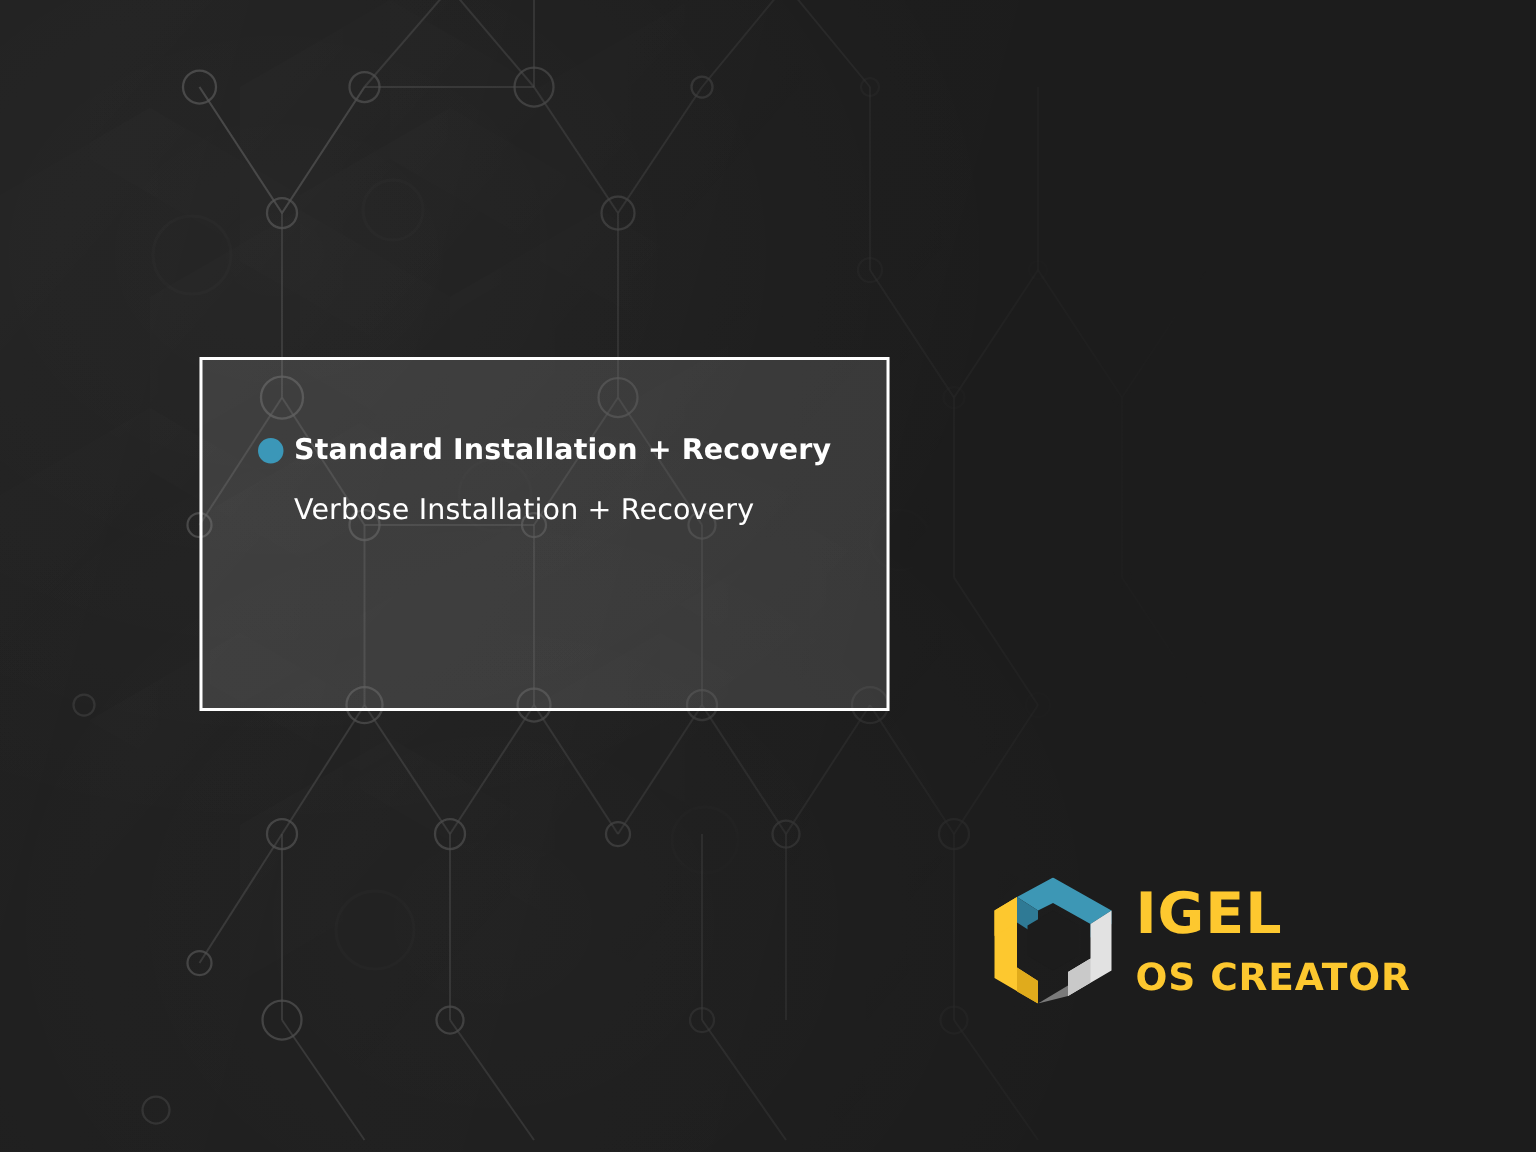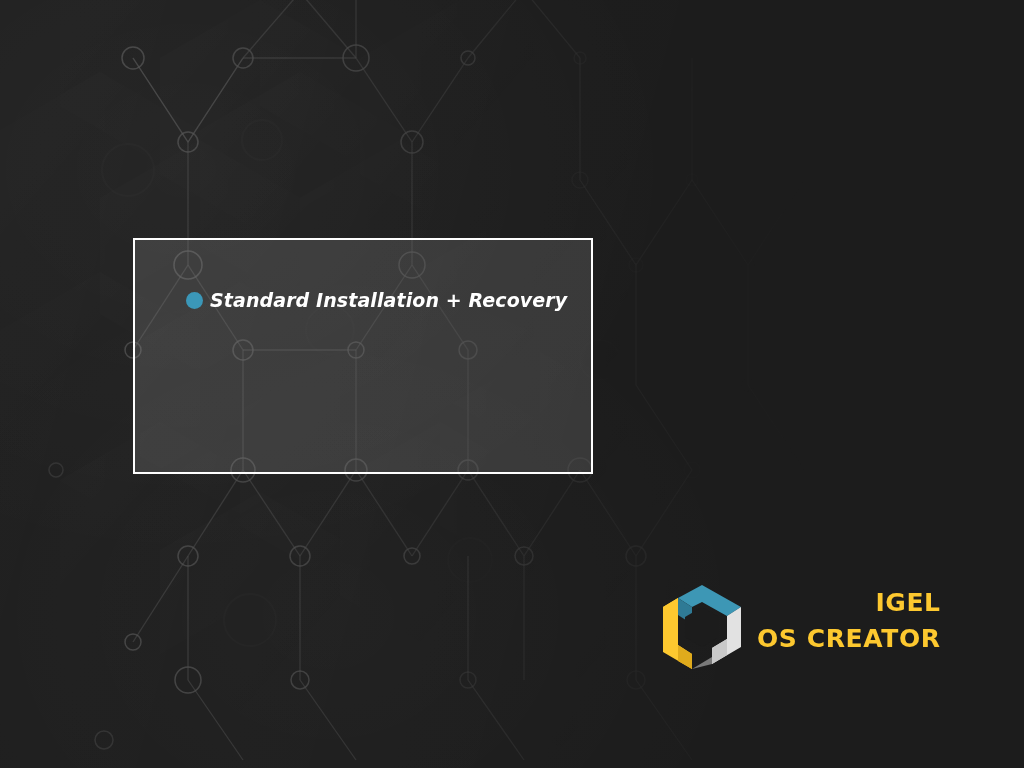--- a/index.html
+++ b/index.html
@@ -29,21 +29,21 @@
 
   
   #boot-menu {
     position:absolute;
     left:133px; top:238px;
     width:460px; height:236px;
     border:2px solid #ffffff;
     background:rgba(170,170,170,0.20);
     backdrop-filter:none;
   }
-  .menu-list { position:absolute; left:14px; top:40px; width:100%;font-style:italic; }
+  .menu-list { position:absolute; left:0; top:40px; width:100%; }
   .menu-item {
     position:relative;
     height:40px;
     line-height:40px;
     padding-left:61px;
     color:#ffffff;
     font-size:19px;
     white-space:nowrap;
     letter-spacing:0.1px;
   }
@@ -67,21 +67,21 @@
     width:305px; height:88px;
   }
   #logo-mark { position:absolute; left:0; top:0; width:82px; height:84px; }
   #logo-text {
     position:absolute; left:96px; top:5px;
     color:#fdc82f;
     font-family:"DejaVu Sans", sans-serif;
     font-weight:bold;
     line-height:1.0;
   }
-  #logo-line1 { font-size:25px; letter-spacing:0.6px;text-align:right; }
+  #logo-line1 { font-size:38px; letter-spacing:0.6px; }
   #logo-line2 { font-size:25px; letter-spacing:0.6px; margin-top:11px; }
 </style>
 </head>
 <body>
 
 <div id="screen">
 
   <svg id="bg-pattern" viewBox="0 0 1024 768" xmlns="http://www.w3.org/2000/svg">
     <defs>
       <linearGradient id="fadeRight" x1="0" y1="0" x2="1" y2="0">
@@ -236,20 +236,24 @@
   <div id="bg-vignette"></div>
 
   <div id="boot-menu">
     <div class="menu-list">
 
       <div class="menu-item selected">
         <span class="bullet"></span>
         <span class="label">Standard Installation + Recovery</span>
       </div>
 
+      <div class="menu-item">
+        
+        <span class="label">Verbose Installation + Recovery</span>
+      </div>
 
 
 
     </div>
   </div>
 
   <div id="logo">
     <svg id="logo-mark" viewBox="0 0 82 84" xmlns="http://www.w3.org/2000/svg">
 
       <polygon points="2,22 17,13 17,60 31,69 31,84 2,67" fill="#fdc82f"></polygon>

